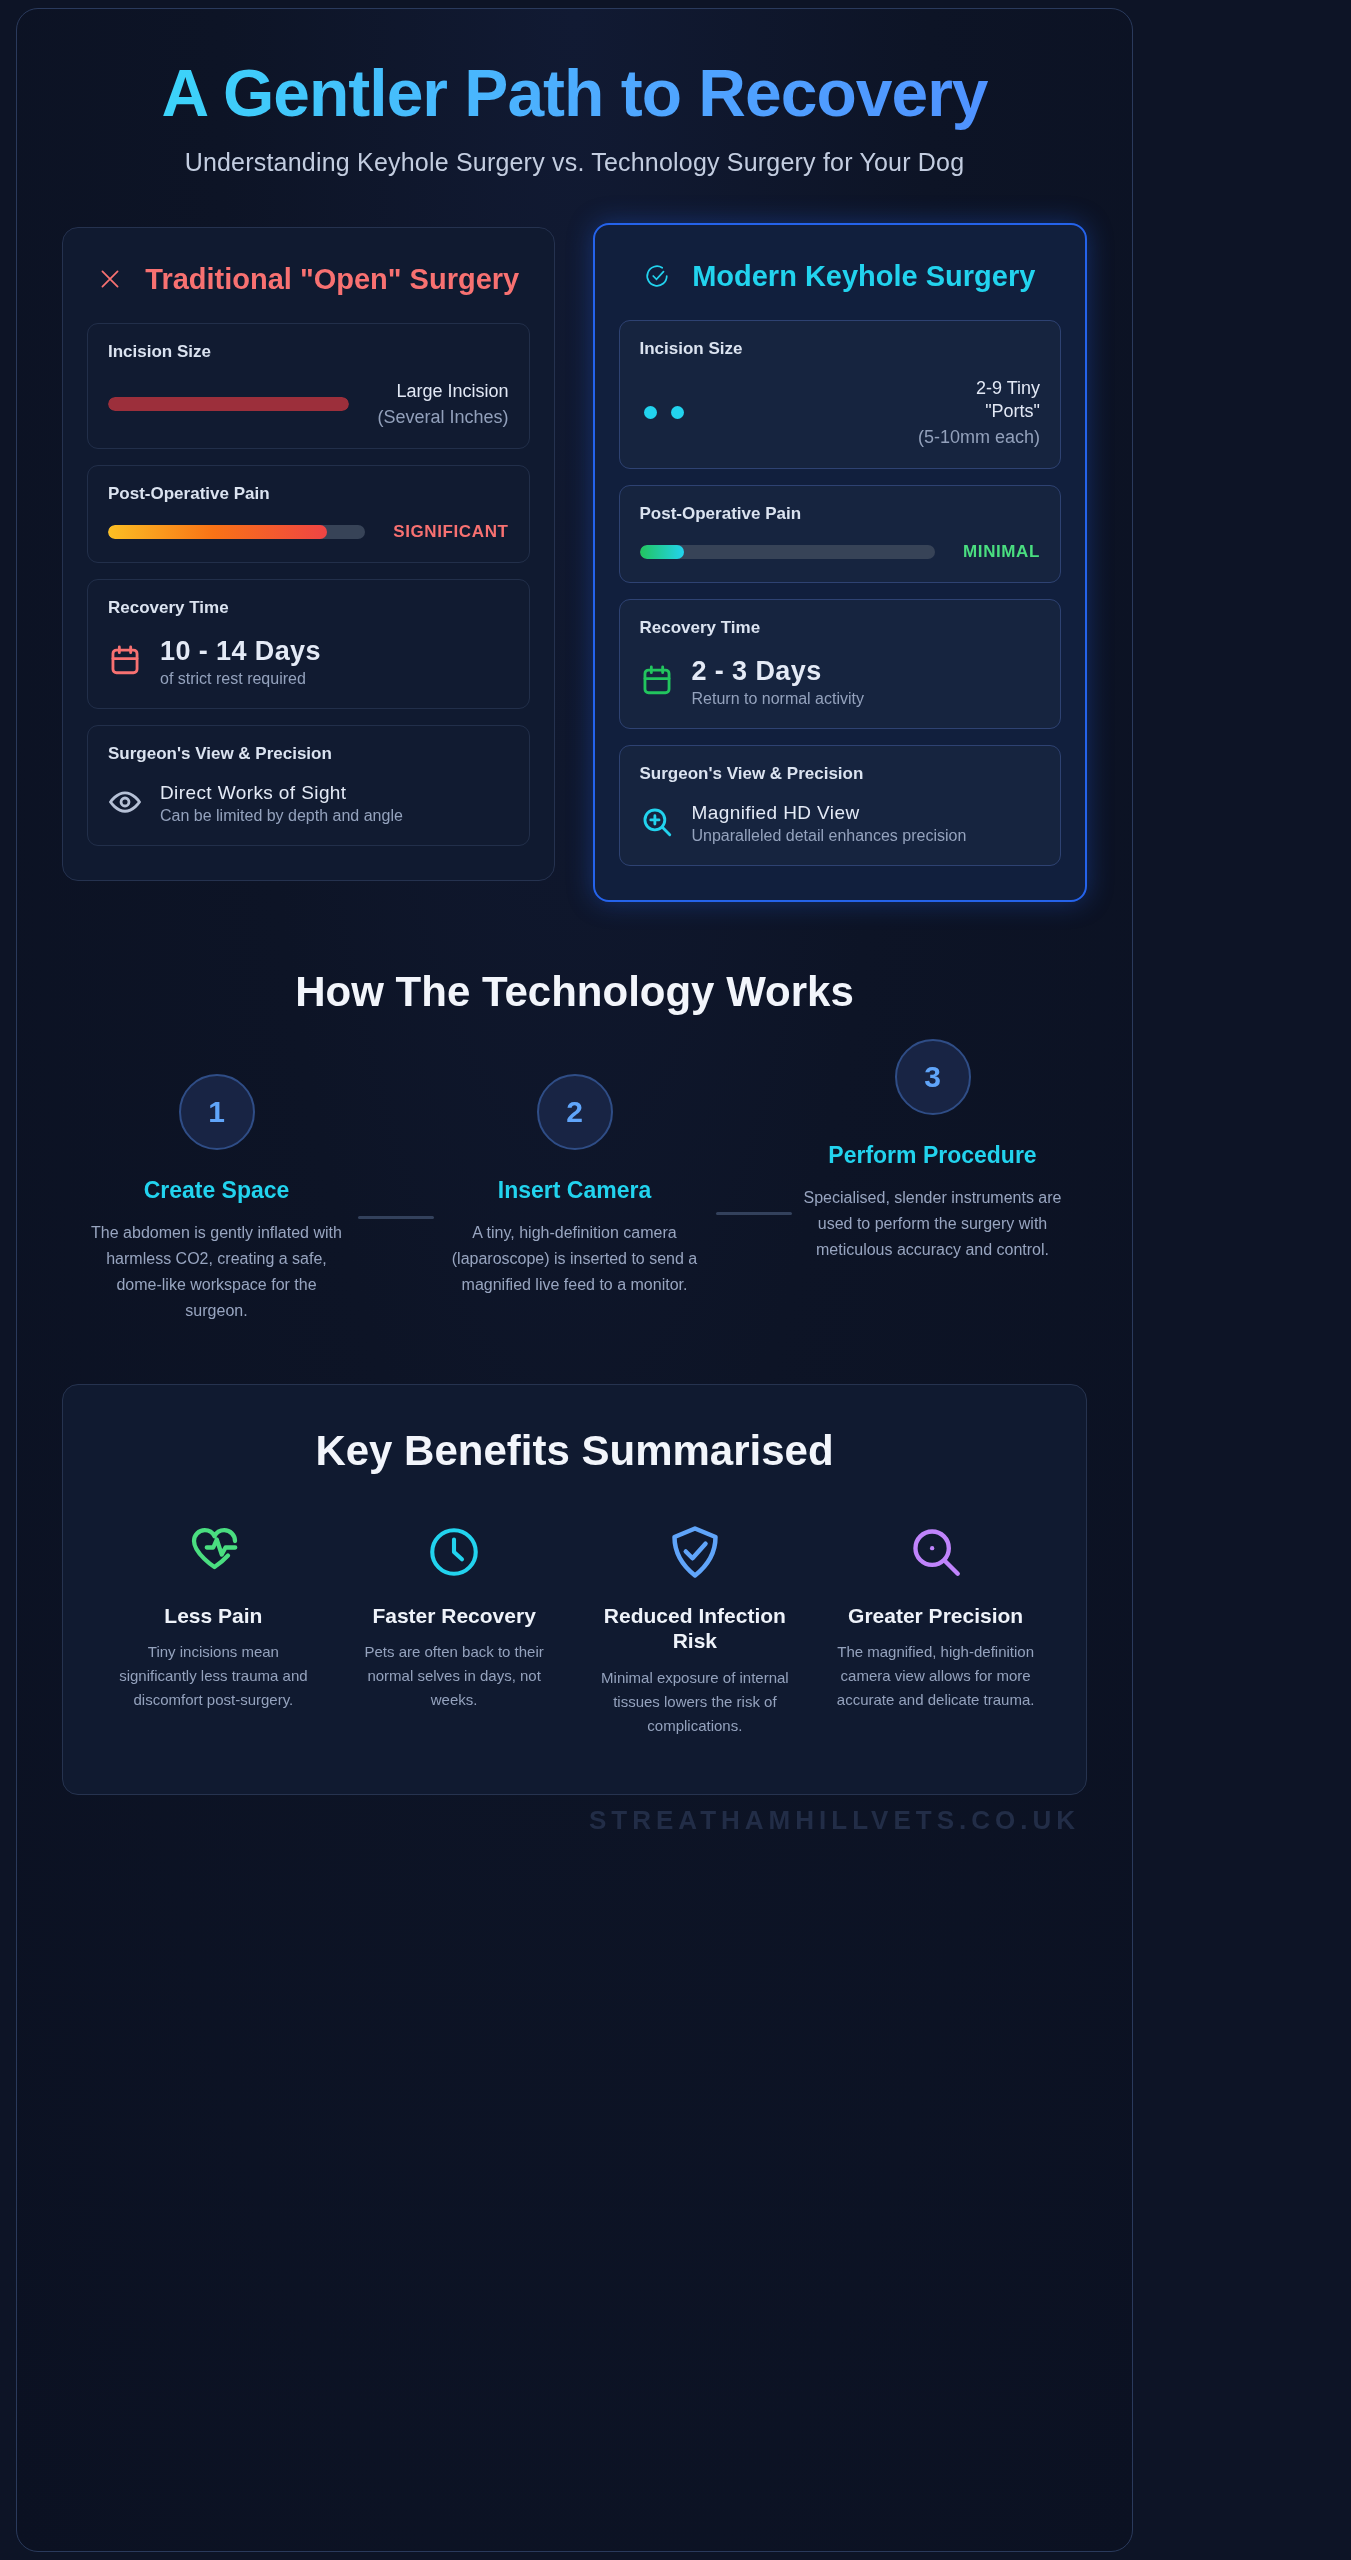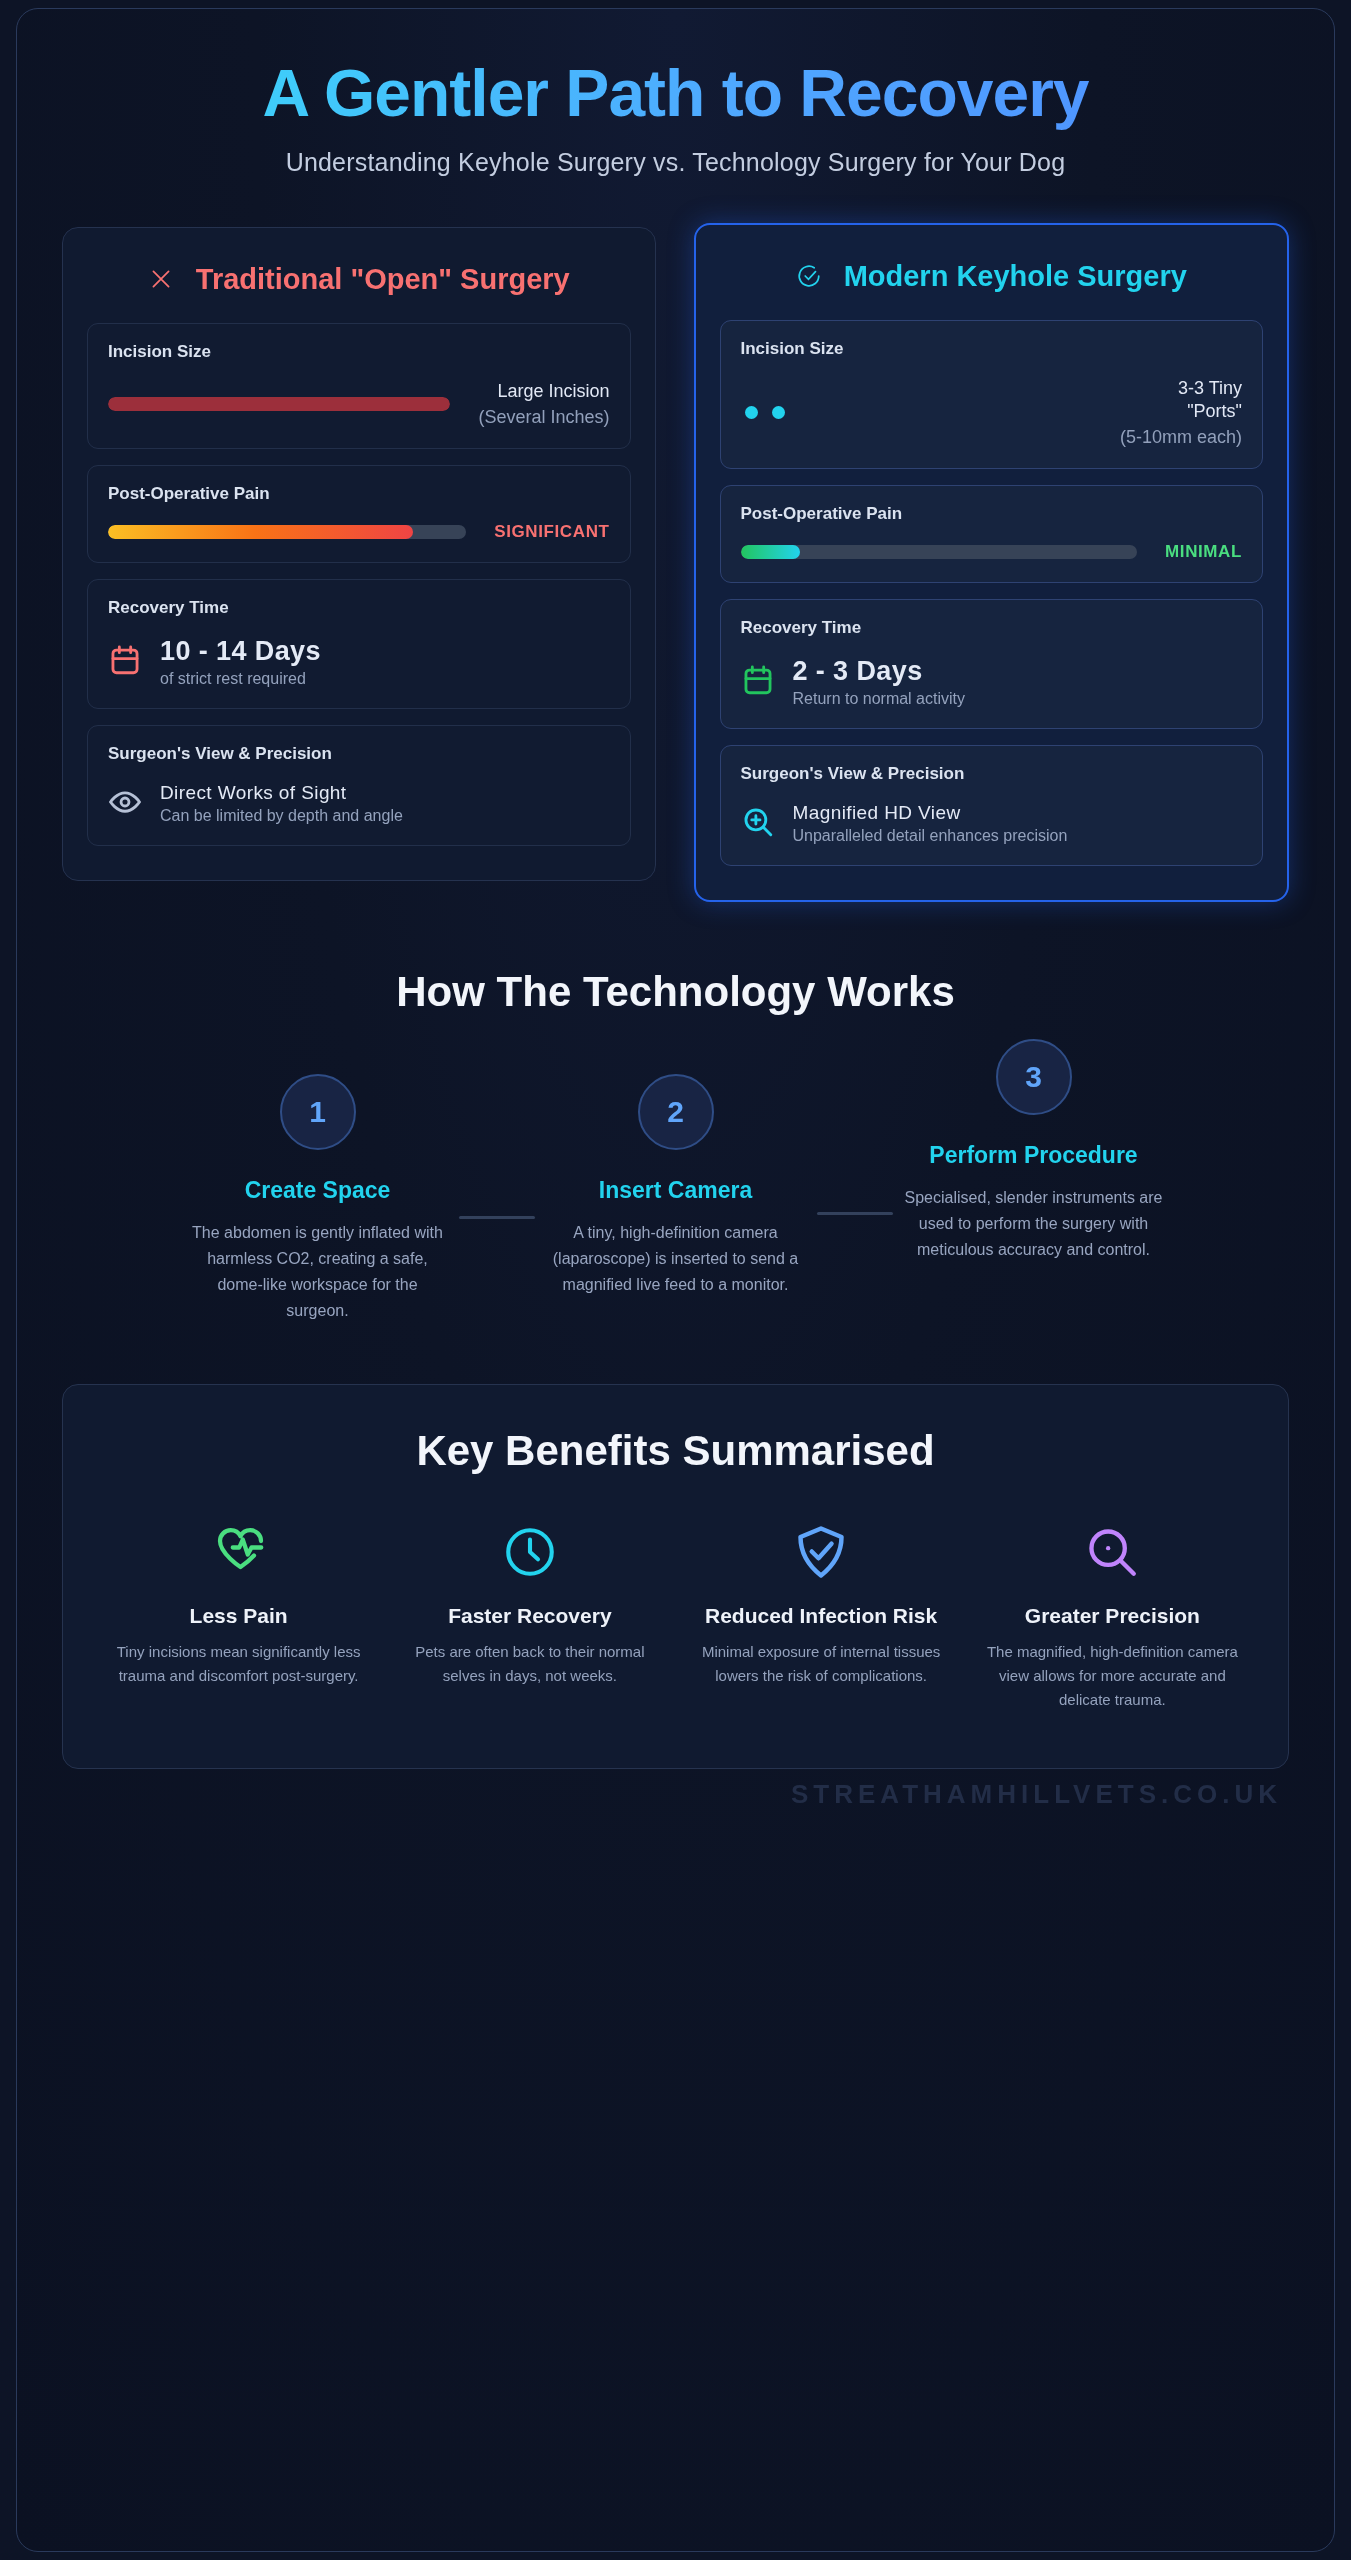--- a/index.html
+++ b/index.html
@@ -15,21 +15,21 @@
     width: 1351px;
     height: 2560px;
     background: #0d1426;
     overflow: hidden;
   }
 
   .page-inner {
     position: absolute;
     left: 16px;
     top: 8px;
-    width: 1319px;
+    width: 1117px;
     height: 2544px;
     background: radial-gradient(ellipse at 50% 0%, #111a33 0%, #0d1426 45%, #0b1122 100%);
     border: 1px solid #2a3a5c;
     border-radius: 22px;
     overflow: hidden;
   }
 
   
   .header { padding: 48px 60px 0; text-align: center; }
 
@@ -307,21 +307,21 @@
       </div>
 
       <div class="metric">
         <div class="metric-label">Incision Size</div>
         <div class="metric-row">
           <div class="dots">
             <span class="dot"></span>
             <span class="dot"></span>
           </div>
           <div class="bar-side">
-            <div class="big">3-3 Tiny</div>
+            <div class="big">2-9 Tiny</div>
             <div class="big">"Ports"</div>
             <div class="small">(5-10mm each)</div>
           </div>
         </div>
       </div>
 
       <div class="metric">
         <div class="metric-label">Post-Operative Pain</div>
         <div class="metric-row">
           <div class="bar-track">

